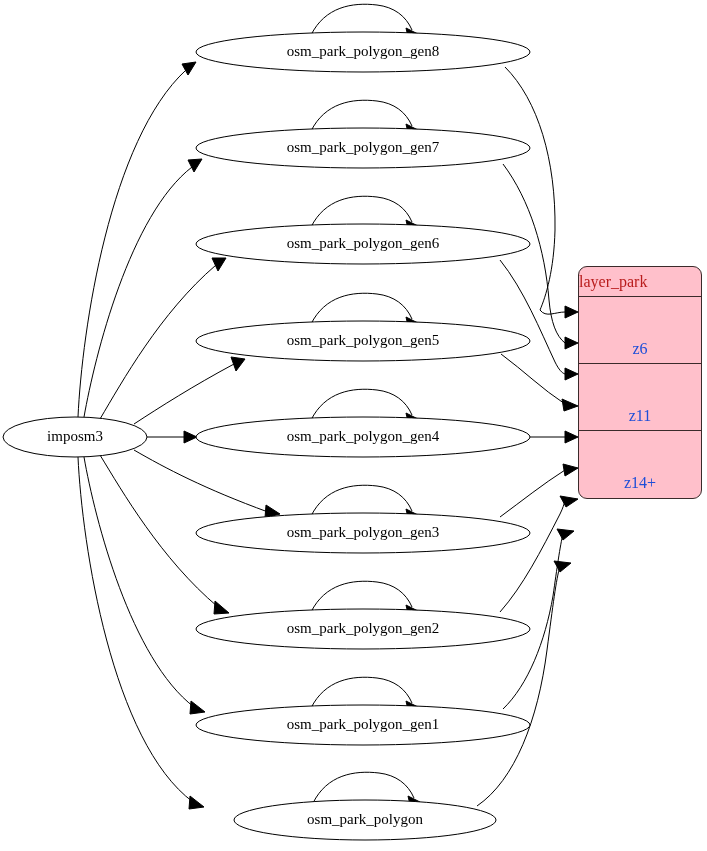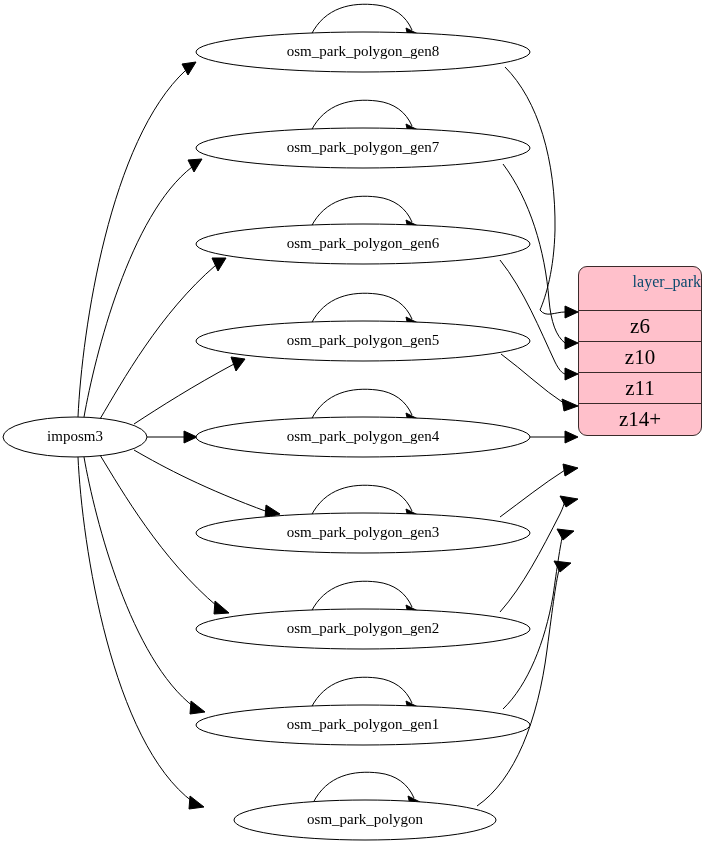--- a/index.html
+++ b/index.html
@@ -53,36 +53,37 @@
     top: 266px;
     width: 124px;
     box-sizing: border-box;
     border: 1px solid #3a2a2a;
     border-radius: 9px;
     background: #ffc0cb;
     overflow: hidden;
     font-family: "Liberation Serif", "DejaVu Serif", serif;
   }
   #layer-table .tbl-header {
-    height: 44px;
+    height: 30px;
     line-height: 30px;
-    text-align: right;
+    text-align: left;
     font-size: 16px;
-    color: #0c4a6e;
+    color: #b91c1c;
     border-bottom: 1px solid #3a2a2a;
     box-sizing: border-box;
   }
   #layer-table .tbl-row {
     height: 31px;
     line-height: 31px;
     text-align: center;
-    font-size: 21px;
-    color: #000000;
+    font-size: 16px;
+    color: #1d4ed8;
     border-bottom: 1px solid #3a2a2a;
     box-sizing: border-box;
+    margin-top: 36px;
   }
   #layer-table .tbl-row:last-child {
     border-bottom: none;
   }
 </style>
 </head>
 <body>
 
 <div id="canvas">
 
@@ -225,18 +226,17 @@
     <g>
       <ellipse class="node-ellipse" cx="365" cy="820" rx="131" ry="20"></ellipse>
       <text class="node-label" x="365" y="821">osm_park_polygon</text>
     </g>
 
   </svg>
 
   <div id="layer-table">
     <div class="tbl-header">layer_park</div>
     <div class="tbl-row">z6</div>
-    <div class="tbl-row">z10</div>
     <div class="tbl-row">z11</div>
     <div class="tbl-row">z14+</div>
   </div>
 
 </div>
 
 </body></html>

